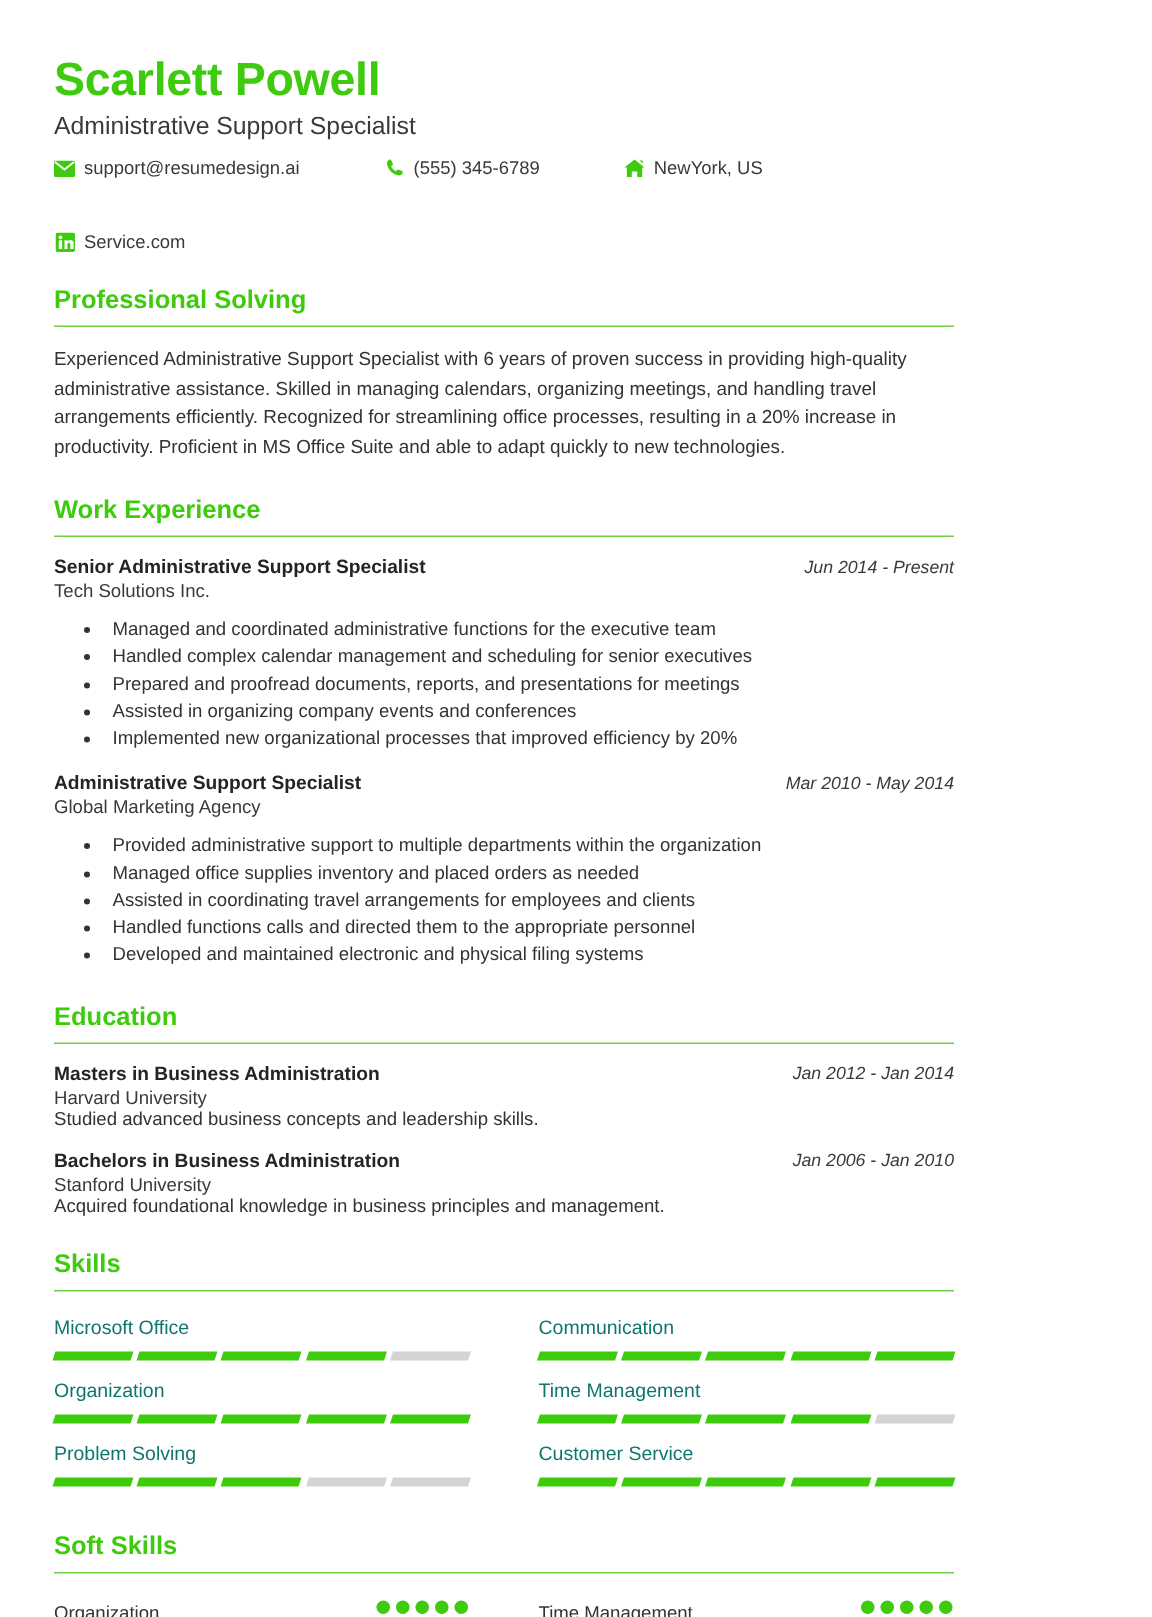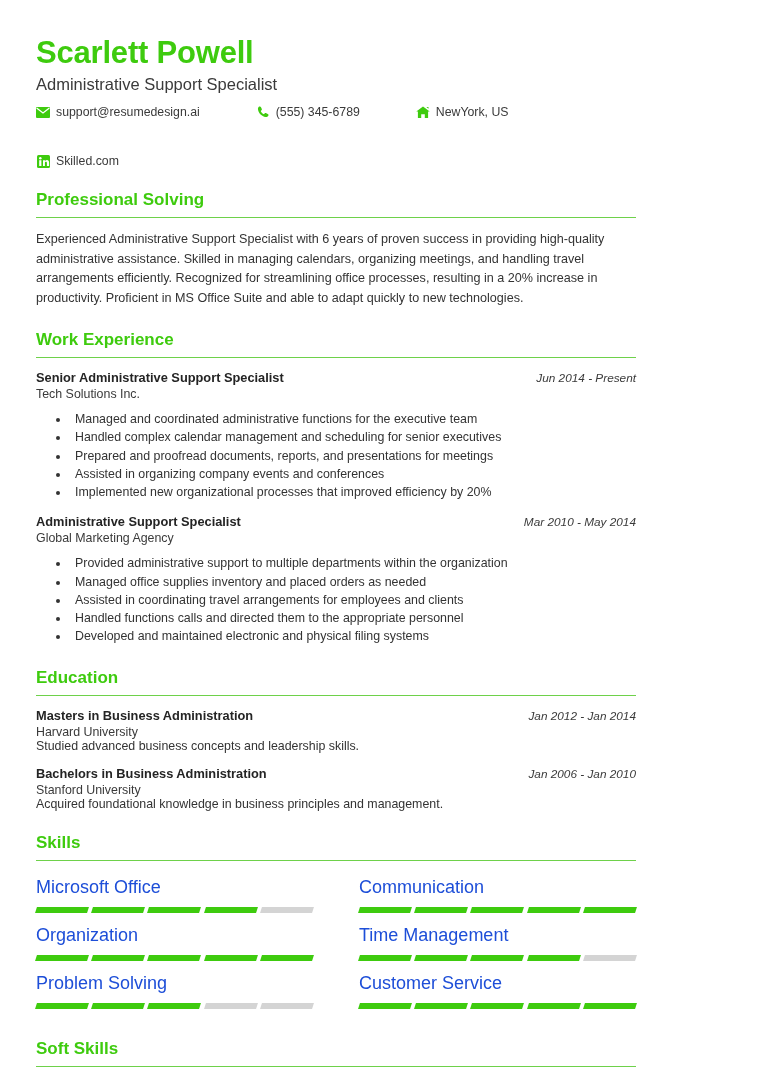--- a/index.html
+++ b/index.html
@@ -78,21 +78,21 @@
     color: #333;
     text-align: left;
   }
 
   
   .entry { margin-bottom: 13px; }
   .entry:last-child { margin-bottom: 0; }
   .entry-head {
     display: flex;
     justify-content: space-between;
-    align-items: flex-end;
+    align-items: center;
     gap: 32px;
   }
   .entry-role {
     font-size: 12.8px;
     font-weight: bold;
     color: #242424;
   }
   .entry-date {
     font-size: 11.8px;
     font-style: italic;
@@ -125,22 +125,22 @@
     display: grid;
     grid-template-columns: 1fr 1fr;
     column-gap: 46px;
     row-gap: 0;
   }
   .skill {
     padding-top: 4px;
     padding-bottom: 8px;
   }
   .skill-name {
-    font-size: 18px;
-    color: #1d4ed8;
+    font-size: 13px;
+    color: #0f766e;
     margin-bottom: 9px;
   }
   .bar {
     display: flex;
     gap: 4px;
   }
   .seg {
     flex: 1 1 0;
     height: 6px;
     background: #d4d4d4;
@@ -218,21 +218,21 @@
         </div>
         <div class="contact-item">
           <span class="ico">
             <svg width="13" height="13" viewBox="0 0 13 13">
               <rect width="13" height="13" rx="1.5" fill="#3ecb0e"></rect>
               <circle cx="3.3" cy="3.2" r="1.25" fill="#fff"></circle>
               <rect x="2.2" y="5.2" width="2.2" height="5.8" fill="#fff"></rect>
               <path d="M6 5.2h2.1v.9c.4-.7 1.1-1.05 1.9-1.05 1.4 0 2.1.9 2.1 2.6V11H9.9V8.1c0-.8-.3-1.25-.95-1.25-.7 0-1.05.47-1.05 1.3V11H6z" fill="#fff"></path>
             </svg>
           </span>
-          <span>Skilled.com</span>
+          <span>Service.com</span>
         </div>
       </div>
   </div>
 
   <div class="section">
     <div class="section-title">Professional Solving</div>
     <div class="rule"></div>
     <div class="summary-text">Experienced Administrative Support Specialist with 6 years of proven success in providing high-quality administrative assistance. Skilled in managing calendars, organizing meetings, and handling travel arrangements efficiently. Recognized for streamlining office processes, resulting in a 20% increase in productivity. Proficient in MS Office Suite and able to adapt quickly to new technologies.</div>
   </div>
 

